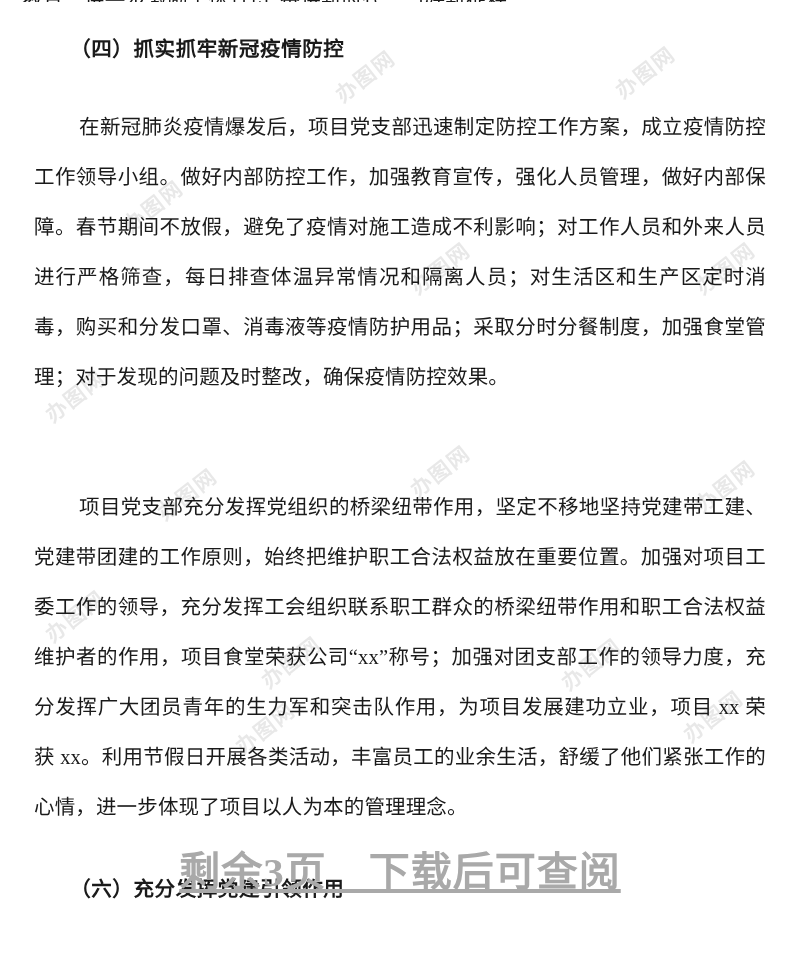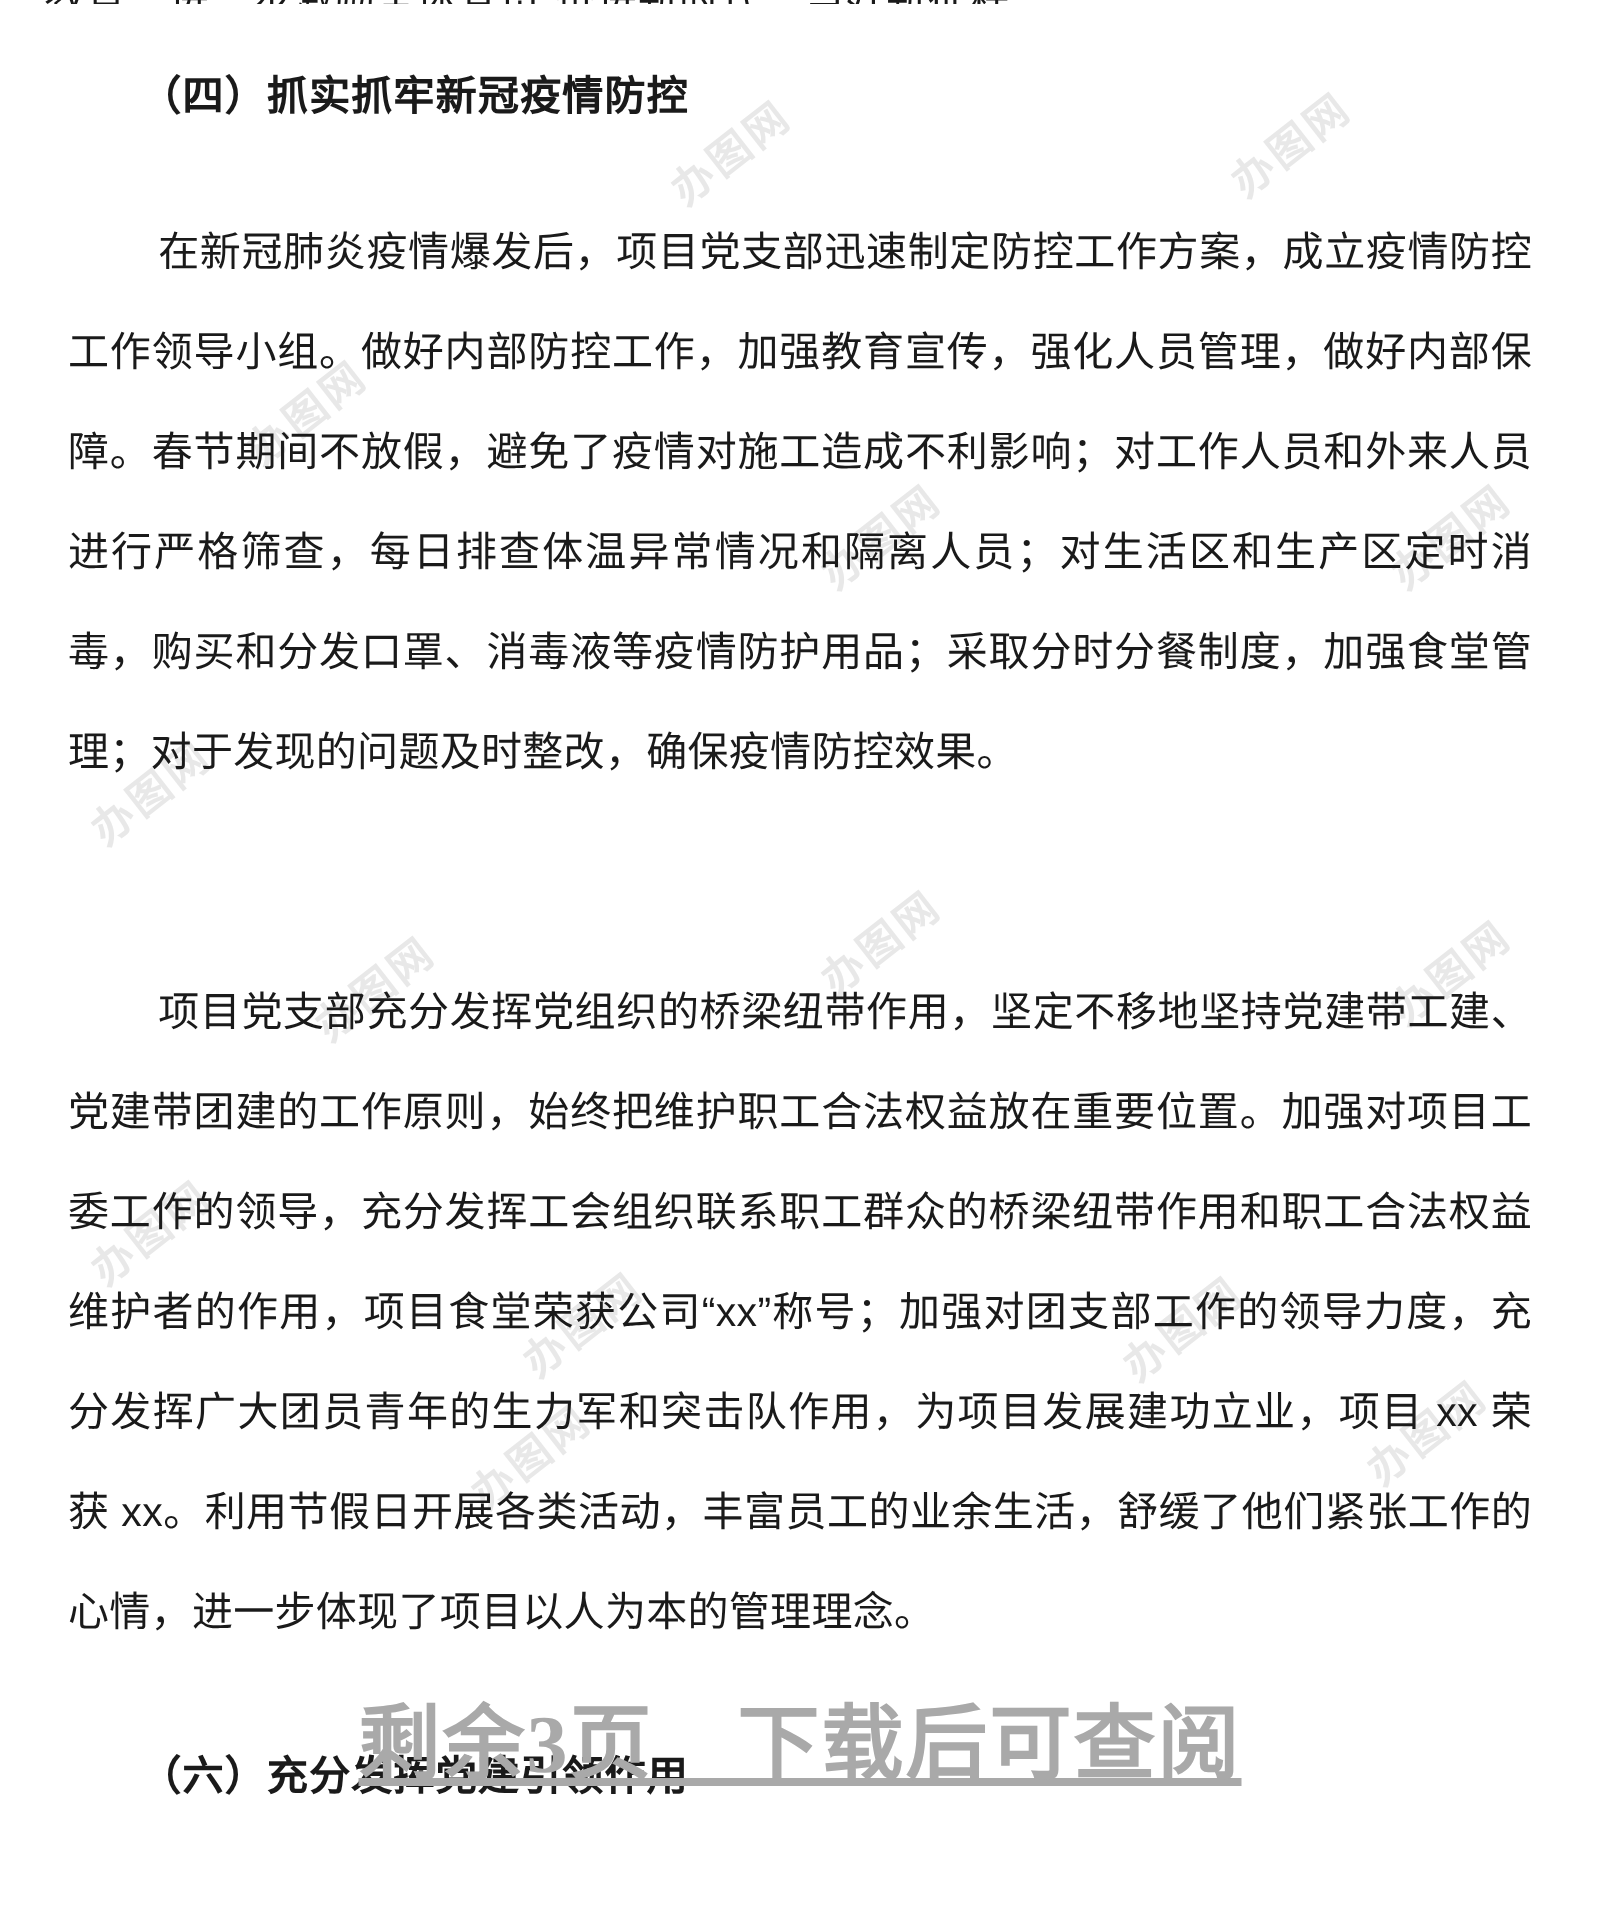--- a/index.html
+++ b/index.html
@@ -18,20 +18,21 @@
     -webkit-font-smoothing: antialiased;
   }
 
   
   #page {
     position: absolute;
     inset: 0;
     padding: 0 22px;
     box-sizing: border-box;
     z-index: 2;
+    font-family: Liberation Serif, serif;
   }
 
   
   #watermarks {
     position: absolute;
     inset: 0;
     z-index: 1;
     pointer-events: none;
     overflow: hidden;
   }

